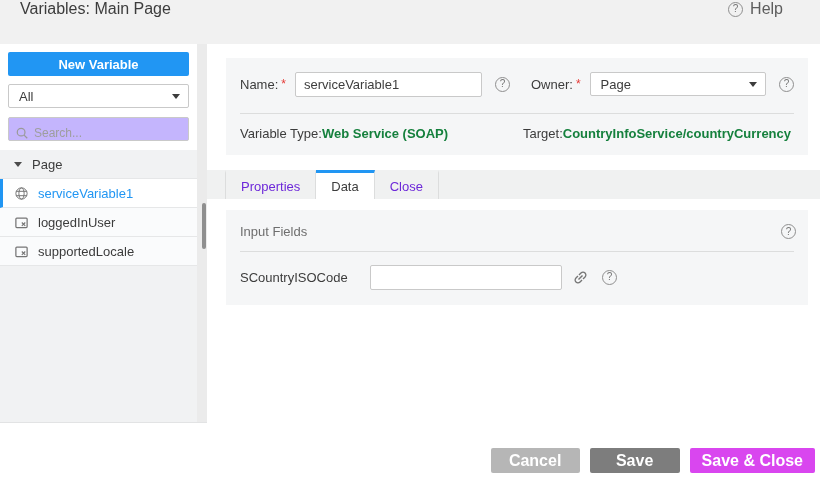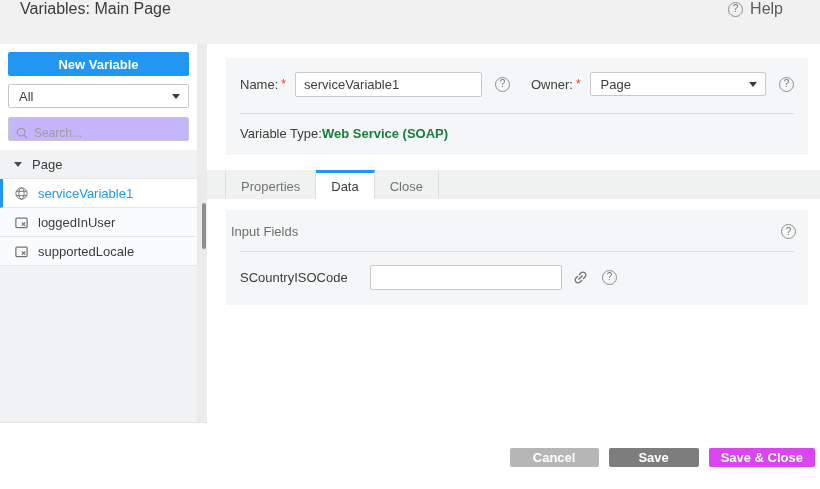--- a/index.html
+++ b/index.html
@@ -111,51 +111,51 @@
   .kv { display:inline-flex; align-items:baseline; }
   .kv-val { font-weight:bold; color:#15803d; white-space:nowrap; }
   .target-group { position:absolute; left:283px; top:0; }
 
   
   .tab-bar {
     position:absolute; left:0; top:126px; width:613px; height:29px; background:#f0f1f1;
     display:flex; align-items:stretch; padding-left:18px;
   }
   .tab {
-    display:flex; align-items:center; padding:0 15px; font-size:13px; color:#737373;
+    display:flex; align-items:center; padding:0 15px; font-size:13px; color:#6d28d9;
     border-top:3px solid transparent; border-right:1px solid #dcdddd; cursor:pointer;
   }
   .tab:first-of-type { border-left:1px solid #dcdddd; }
   .tab.active { background:#fff; color:#3d3d3d; border-top-color:#2196f3; }
 
   
   .fields-panel {
     position:absolute; left:19px; top:166px; width:582px; height:95px; background:#f5f6f7;
   }
   .fields-header {
-    position:absolute; left:5px; right:12px; top:14px;
+    position:absolute; left:14px; right:12px; top:14px;
     display:flex; align-items:center; justify-content:space-between;
   }
   .section-title { font-size:13px; color:#6e6e6e; }
   .div-fields { top:41px; }
   .field-row {
     position:absolute; left:14px; right:14px; top:54px; height:26px;
     display:flex; align-items:center;
   }
   .field-label { font-size:13px; color:#3c3c3c; width:130px; flex:0 0 auto; }
   .field-input { width:192px; }
   .link-btn { margin-left:10px; display:inline-flex; cursor:pointer; }
 
   
   .footer-buttons {
     position:absolute; right:5px; top:448px; display:flex; gap:10px;
   }
   .btn {
-    height:19px; border:none; border-radius:2px; color:#fff; font-family:inherit;
-    font-size:13px; font-weight:bold; cursor:pointer; padding:0 12px;
+    height:25px; border:none; border-radius:2px; color:#fff; font-family:inherit;
+    font-size:16px; font-weight:bold; cursor:pointer; padding:0 12px;
   }
   .btn-cancel { min-width:89px; background:#b6b6b6; }
   .btn-save { min-width:90px; background:#7d7d7d; }
   .btn-save-close { min-width:99px; background:#d946ef; }
 </style>
 </head>
 <body>
 
 <div class="page">
 
@@ -243,20 +243,24 @@
         <span class="qicon mlq"></span>
       </div>
 
       <div class="hdivider div-form"></div>
 
       <div class="form-row2">
         <span class="kv">
           <span class="lbl">Variable Type:</span>
           <span class="kv-val">Web Service (SOAP)</span>
         </span>
+        <span class="kv target-group">
+          <span class="lbl">Target:</span>
+          <span class="kv-val">CountryInfoService/countryCurrency</span>
+        </span>
       </div>
     </div>
 
     <div class="tab-bar">
       <div class="tab">Properties</div>
       <div class="tab active">Data</div>
       <div class="tab">Close</div>
     </div>
 
     <div class="fields-panel">

